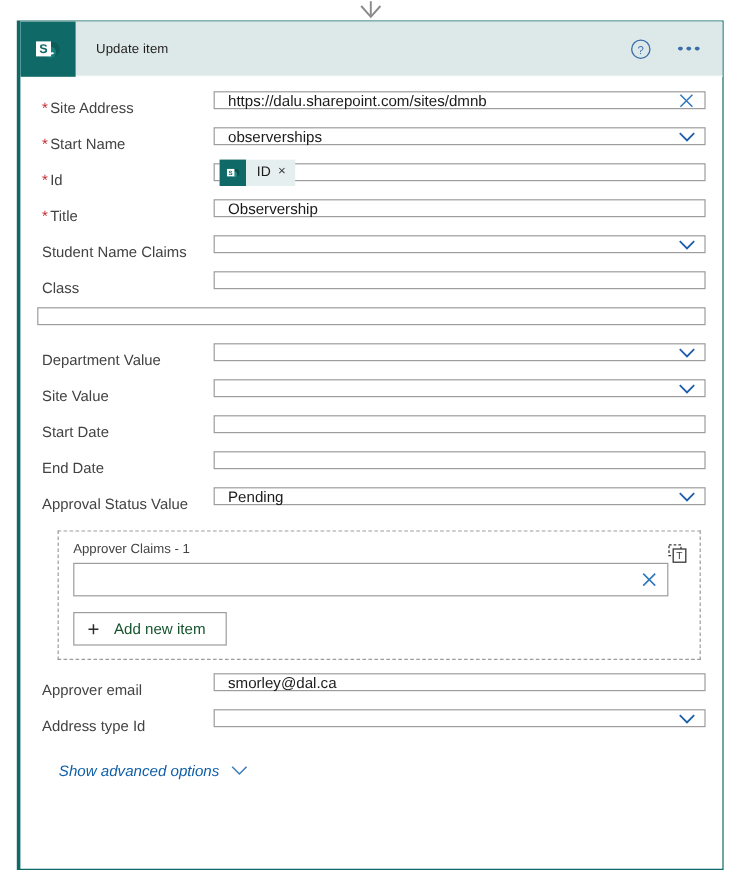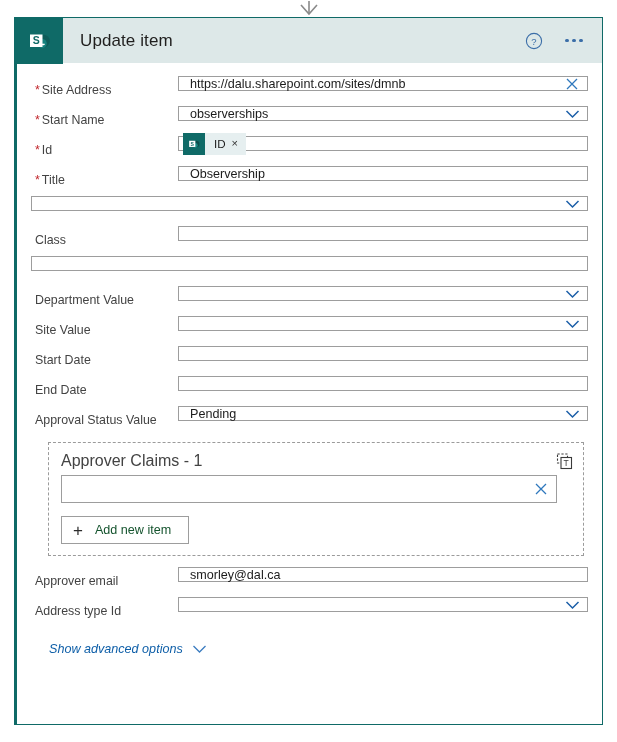--- a/index.html
+++ b/index.html
@@ -48,21 +48,21 @@
   .app-icon {
     width: 46px; height: 46px;
     background: #0f6a67;
     display: flex; align-items: center; justify-content: center;
     flex: 0 0 46px;
   }
   .app-icon svg { display: block; }
   .card-title {
     flex: 1 1 auto;
     padding-left: 17px;
-    font-size: 17px;
+    font-size: 11px;
     color: #201f1e;
     letter-spacing: .1px;
   }
   .hdr-actions {
     display: flex;
     align-items: center;
     gap: 18px;
     padding-right: 16px;
   }
   .icon-btn {
@@ -160,21 +160,21 @@
   }
 
   
   .array-block {
     border: 1px dashed #9b9b9b;
     margin: 8px 4px 11px 17px;
     padding: 9px 12px 11px 12px;
     position: relative;
   }
   .array-head {
-    font-size: 16px;
+    font-size: 11px;
     color: #434343;
     margin-bottom: 5px;
   }
   .array-tool {
     position: absolute;
     right: 9px;
     top: 8px;
     width: 20px; height: 20px;
     display: flex; align-items: center; justify-content: center;
     cursor: pointer;
@@ -312,20 +312,21 @@
       
       <div class="field-row">
         <div class="field-label"><span class="req">*</span><span>Title</span></div>
         <div class="field-control">
           <span class="value">Observership</span>
         </div>
       </div>
 
       
       <div class="field-row">
+        <div class="field-label">Student Name Claims</div>
         <div class="field-control">
           <span class="value"></span>
           <span class="ctrl-icon">
             <svg width="15" height="10" viewBox="0 0 15 10">
                 <path d="M1.5 2 L7.5 8 L13.5 2" stroke="#1b5fa8" stroke-width="1.5" fill="none"></path>
               </svg>
           </span>
         </div>
       </div>
 

